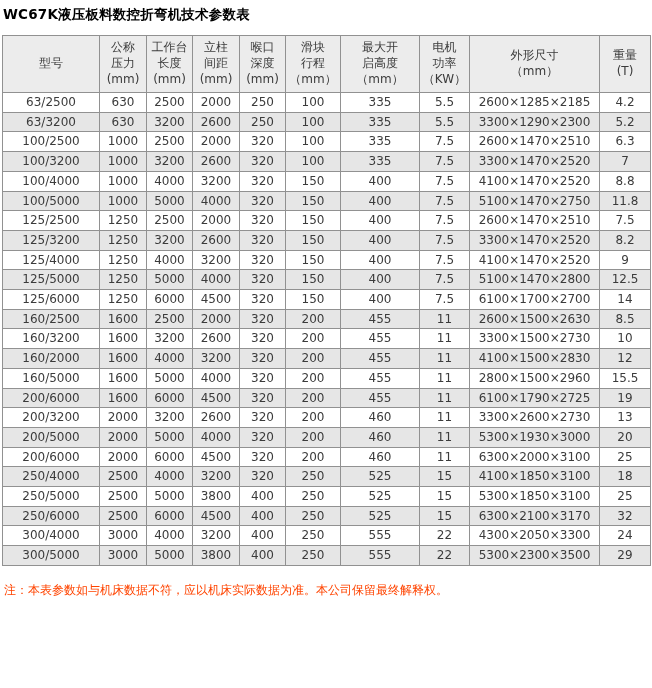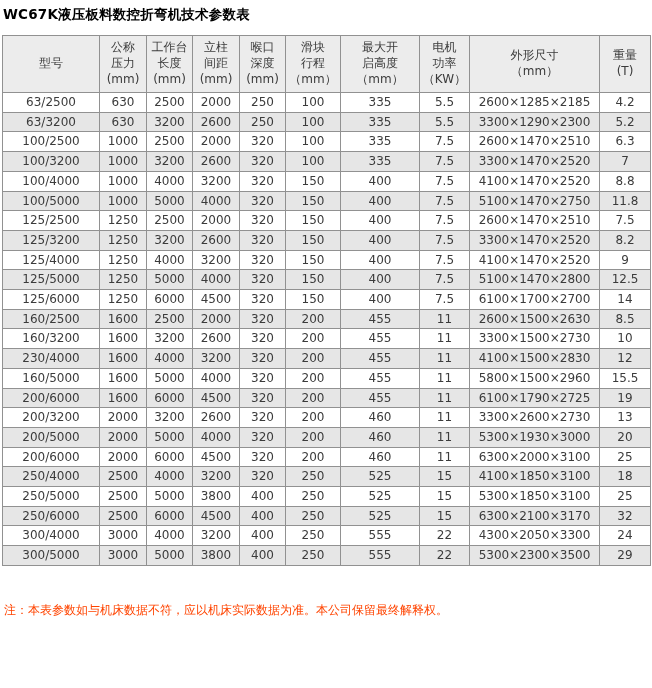--- a/index.html
+++ b/index.html
@@ -43,21 +43,20 @@
     line-height: 18.7px;
     padding: 0;
     white-space: nowrap;
     background: #ffffff;
   }
   table.spec tbody tr:nth-child(even) td { background: #e6e6e6; }
   .note {
     font-size: 12px;
     color: #ff4400;
     padding: 16px 2px 0 2px;
-    margin-top: 20px;
   }
 </style>
 </head>
 <body>
 
 <div class="page">
   <div class="title">WC67K液压板料数控折弯机技术参数表</div>
 
   <table class="spec">
     <colgroup>
@@ -253,41 +252,41 @@
           <td>3200</td>
           <td>2600</td>
           <td>320</td>
           <td>200</td>
           <td>455</td>
           <td>11</td>
           <td>3300×1500×2730</td>
           <td>10</td>
         </tr>
         <tr>
-          <td>230/4000</td>
+          <td>160/2000</td>
           <td>1600</td>
           <td>4000</td>
           <td>3200</td>
           <td>320</td>
           <td>200</td>
           <td>455</td>
           <td>11</td>
           <td>4100×1500×2830</td>
           <td>12</td>
         </tr>
         <tr>
           <td>160/5000</td>
           <td>1600</td>
           <td>5000</td>
           <td>4000</td>
           <td>320</td>
           <td>200</td>
           <td>455</td>
           <td>11</td>
-          <td>5800×1500×2960</td>
+          <td>2800×1500×2960</td>
           <td>15.5</td>
         </tr>
         <tr>
           <td>200/6000</td>
           <td>1600</td>
           <td>6000</td>
           <td>4500</td>
           <td>320</td>
           <td>200</td>
           <td>455</td>

